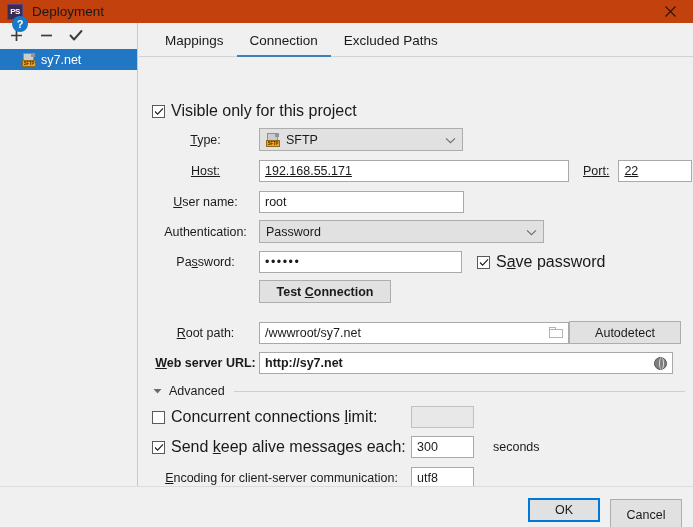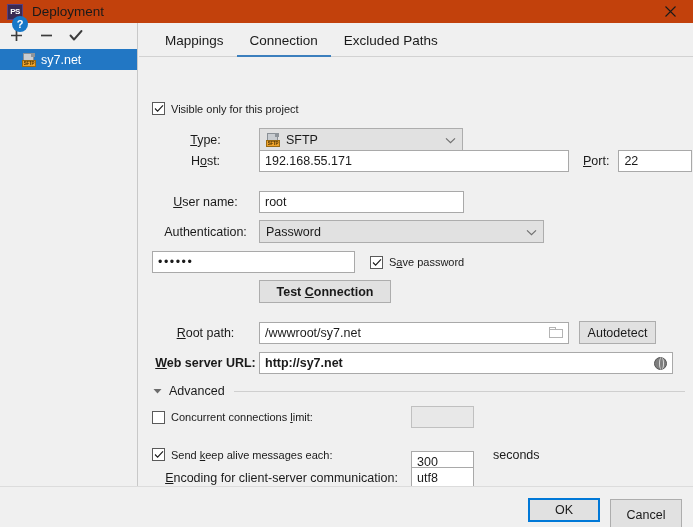--- a/index.html
+++ b/index.html
@@ -159,21 +159,21 @@
   .cb {
     width: 13px; height: 13px;
     border: 1px solid #5a5a5a;
     background: #ffffff;
     box-sizing: border-box;
     display: inline-flex; align-items: center; justify-content: center;
     cursor: pointer;
     flex: 0 0 13px;
   }
   .cb svg { display: block; }
-  .cb-label { margin-left: 6px; cursor: pointer; font-size: 11px; }
+  .cb-label { margin-left: 6px; cursor: pointer; font-size: 16px; }
 
   
   .field {
     background: #ffffff;
     border: 1px solid #a9a9a9;
     box-sizing: border-box;
     height: 22px;
     display: flex; align-items: center;
     padding: 0 5px;
     font-size: 12.5px;
@@ -388,21 +388,21 @@
           </span>
           <span class="txt">SFTP</span>
           <span class="arrow">
             <svg width="11" height="7" viewBox="0 0 11 7">
                 <path d="M1 1.4 L5.5 5.6 L10 1.4" stroke="#707070" stroke-width="1.2" fill="none"></path>
               </svg>
           </span>
         </span>
       </div>
 
-      <div class="row" style="top:93px;">
+      <div class="row" style="top:103px;text-decoration:underline;">
         <span class="lbl" style="width:107px;">H<span class="u">o</span><span>st:</span></span>
         <span class="field" style="width:310px;">
           <span>192.168.55.171</span>
         </span>
         <span class="lbl" style="margin-left:14px;"><span class="u">P</span><span>ort:</span></span>
         <span class="field" style="width:74px;margin-left:9px;">
           <span>22</span>
         </span>
       </div>
 
@@ -419,20 +419,21 @@
           <span class="txt" style="margin-left:0;">Password</span>
           <span class="arrow">
             <svg width="11" height="7" viewBox="0 0 11 7">
                 <path d="M1 1.4 L5.5 5.6 L10 1.4" stroke="#707070" stroke-width="1.2" fill="none"></path>
               </svg>
           </span>
         </span>
       </div>
 
       <div class="row" style="top:194px;">
+        <span class="lbl" style="width:107px;">Pa<span class="u">s</span><span>sword:</span></span>
         <span class="field" style="width:203px;letter-spacing:1.5px;">
           <span>••••••</span>
         </span>
         <span class="cb" style="margin-left:15px;">
           <svg width="10" height="9" viewBox="0 0 10 9">
               <path d="M1 4.5 L3.6 7.2 L9 1.3" stroke="#1a1a1a" stroke-width="1.1" fill="none"></path>
             </svg>
         </span>
         <span class="cb-label">S<span class="u">a</span><span>ve password</span></span>
       </div>
@@ -445,21 +446,21 @@
       </div>
 
       <div class="row" style="top:264px;">
         <span class="lbl" style="width:107px;"><span class="u">R</span><span>oot path:</span></span>
         <span class="field" style="width:310px;">
           <span>/wwwroot/sy7.net</span>
           <span class="icon-right">
               <span class="folder"></span>
             </span>
         </span>
-        <span class="btn" style="width:77px;margin-left:10px;padding:0;">
+        <span class="btn" style="width:112px;padding:0;">
           <span>Autodetect</span>
         </span>
       </div>
 
       <div class="row" style="top:295px;font-weight:bold;">
         <span class="lbl" style="width:107px;"><span class="u">W</span><span>eb server URL:</span></span>
         <span class="field" style="width:414px;">
           <span>http://sy7.net</span>
           <span class="icon-right">
               <span class="globe"></span>
@@ -485,21 +486,21 @@
         </span>
       </div>
 
       <div class="row" style="top:379px;">
         <span class="cb">
           <svg width="10" height="9" viewBox="0 0 10 9">
               <path d="M1 4.5 L3.6 7.2 L9 1.3" stroke="#1a1a1a" stroke-width="1.1" fill="none"></path>
             </svg>
         </span>
         <span class="cb-label" style="width:240px;">Send <span class="u">k</span><span>eep alive messages each:</span></span>
-        <span class="field" style="width:63px;margin-top:15px;">
+        <span class="field" style="width:63px;">
           <span>300</span>
         </span>
         <span class="lbl" style="margin-left:19px;">seconds</span>
       </div>
 
       <div class="row" style="top:410px;">
         <span class="lbl" style="width:259px;"><span class="u">E</span><span>ncoding for client-server communication:</span></span>
         <span class="field" style="width:63px;">
           <span>utf8</span>
         </span>

